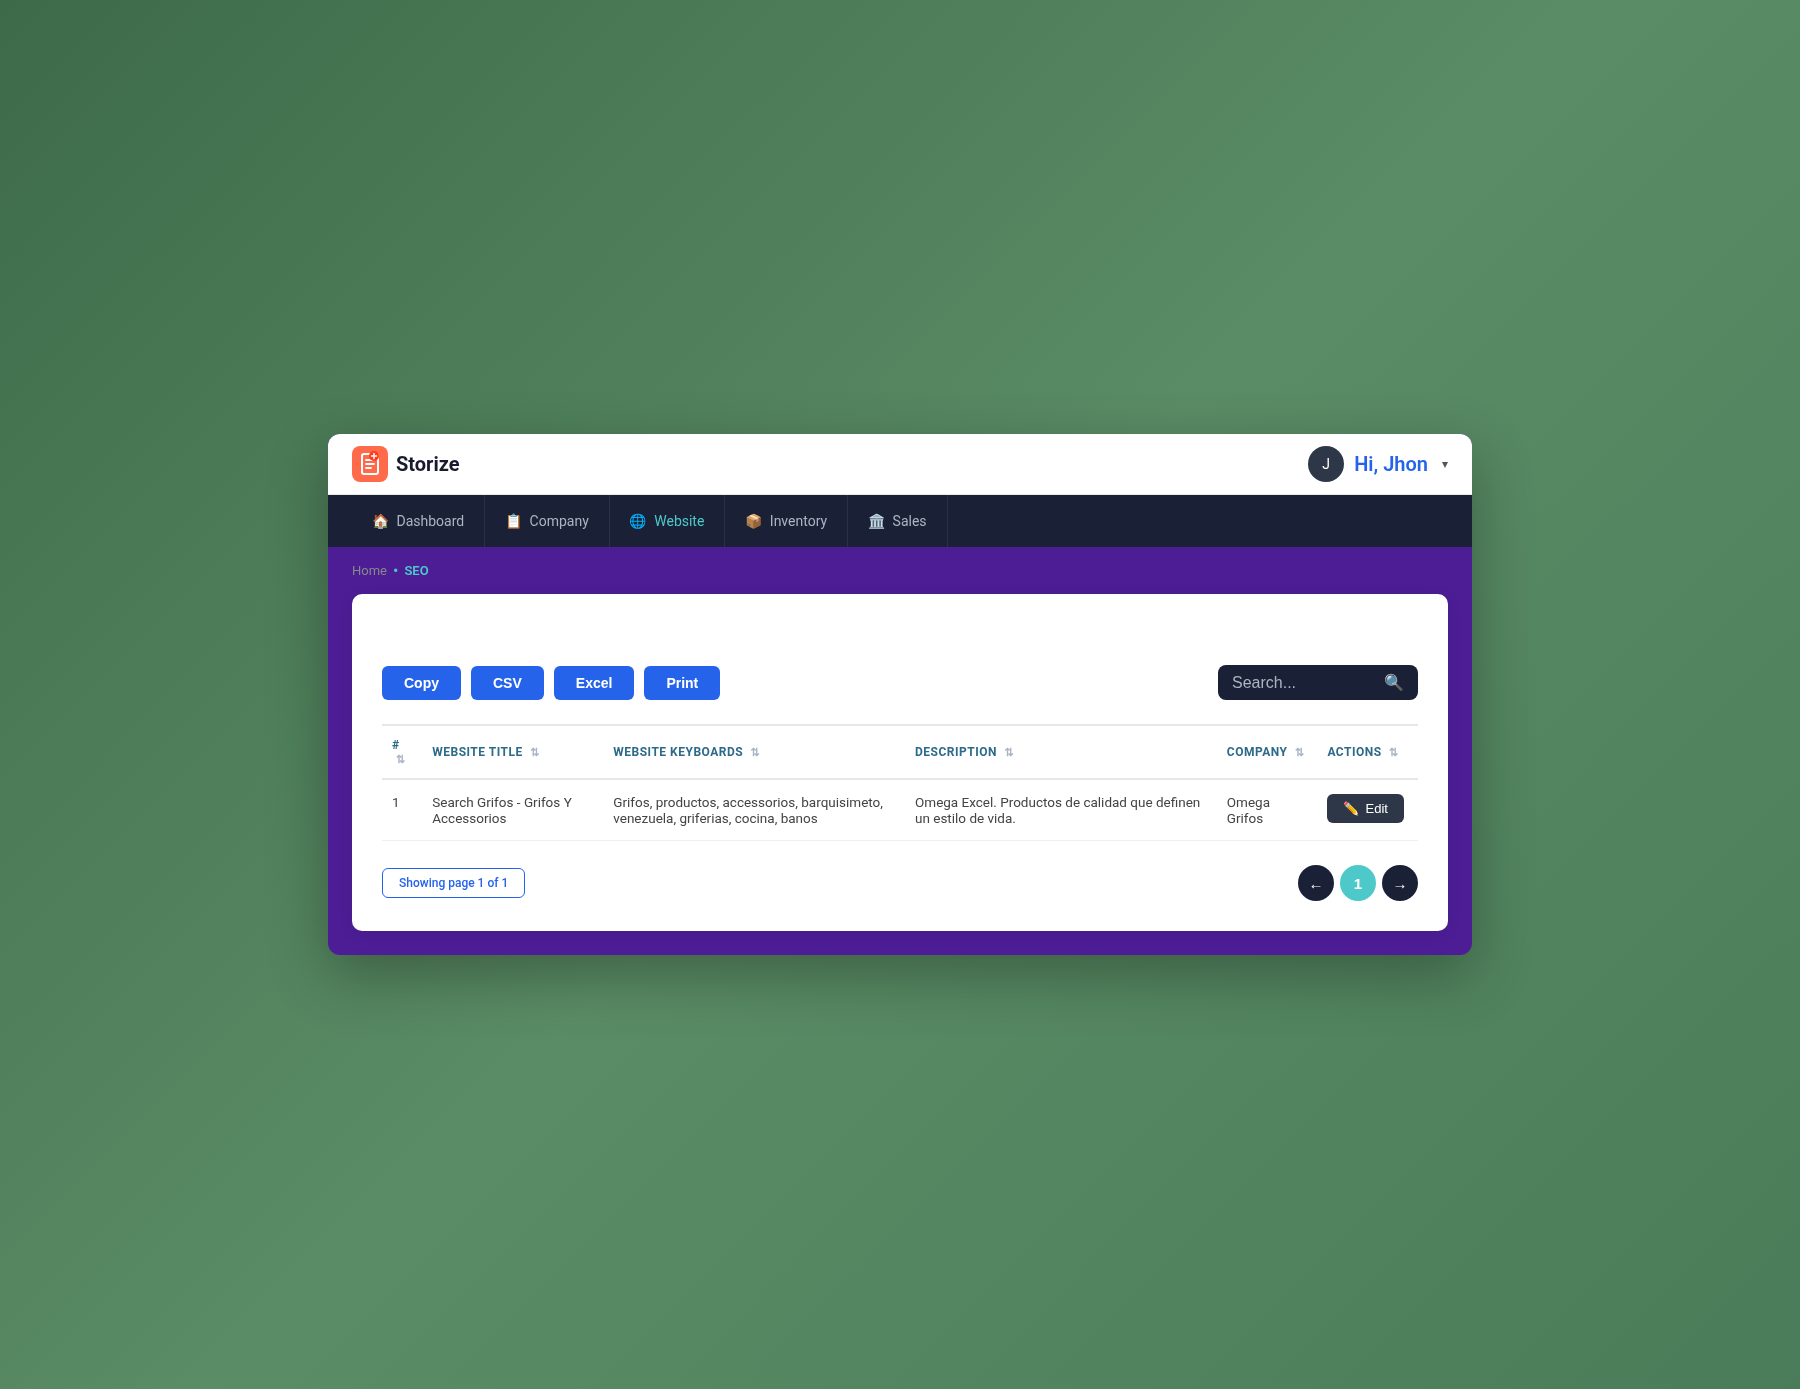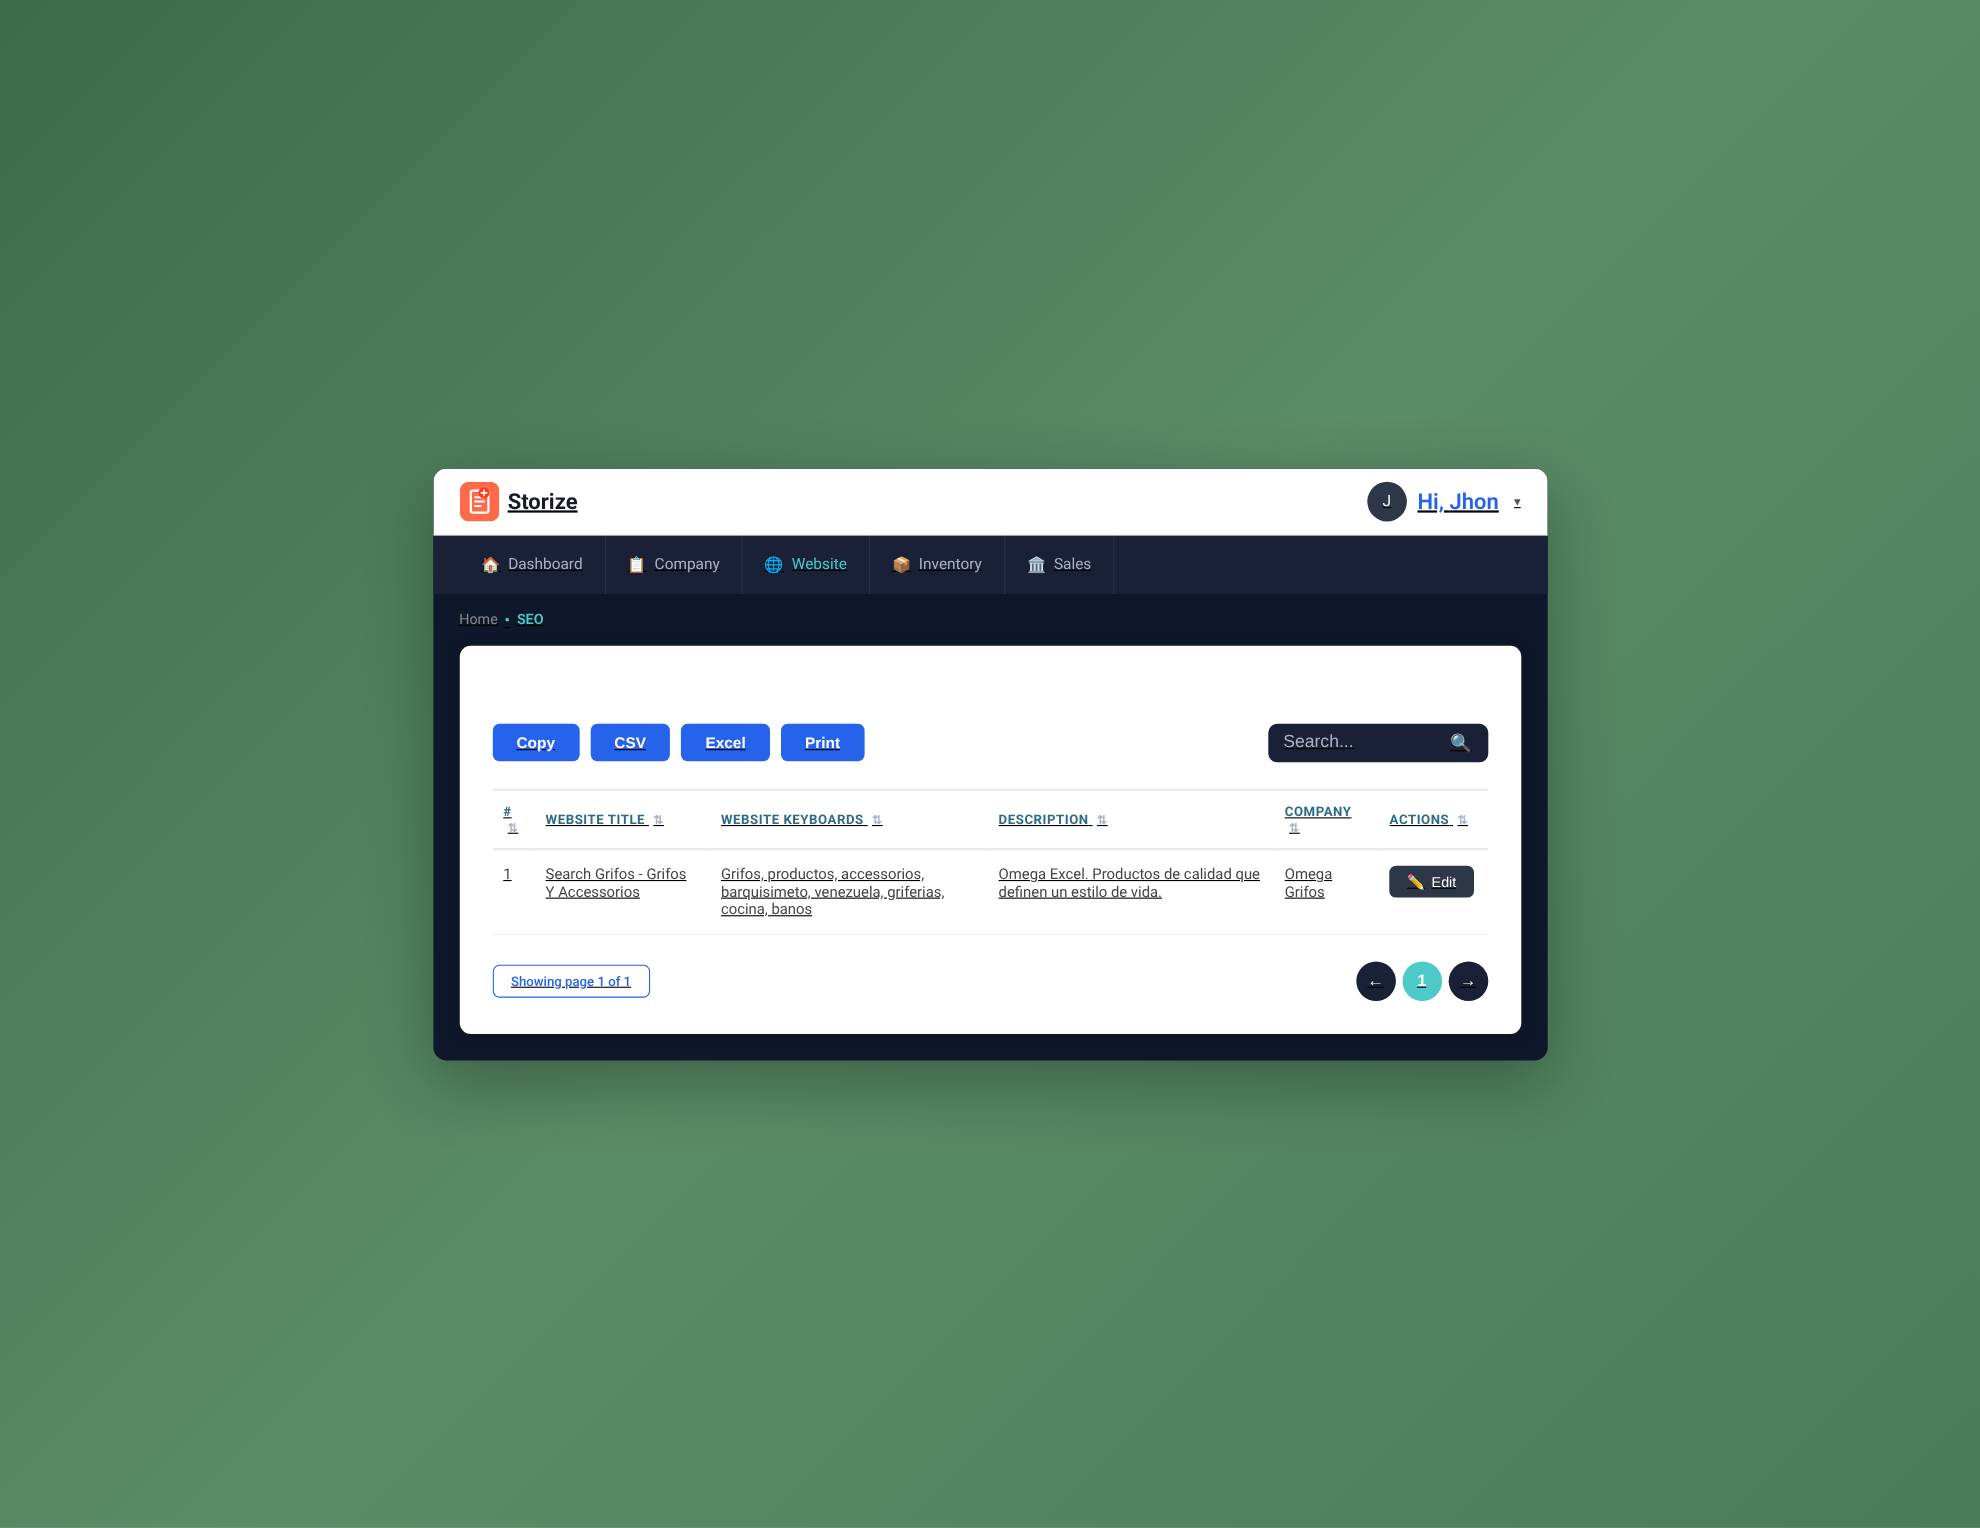--- a/index.html
+++ b/index.html
@@ -6,26 +6,25 @@
     body {
       background-color: #4a7c59;
       background: linear-gradient(135deg, #3d6b4a 0%, #5a8c65 50%, #4a7c59 100%);
       min-height: 100vh;
       display: flex;
       align-items: center;
       justify-content: center;
       font-family: -apple-system, BlinkMacSystemFont, 'Segoe UI', Roboto, sans-serif;
     }
     .browser-window {
-      width: 1013px;
-      background: #0f172a;
+      width: 1144px;
+      background: #4c1d95;
       border-radius: 12px;
       box-shadow: 0 20px 60px rgba(0,0,0,0.3);
       overflow: hidden;
-      text-decoration: underline;
     }
     
     .top-bar {
       background: #fff;
       padding: 12px 24px;
       display: flex;
       align-items: center;
       justify-content: space-between;
       border-bottom: 1px solid #e8e8e8;
     }

